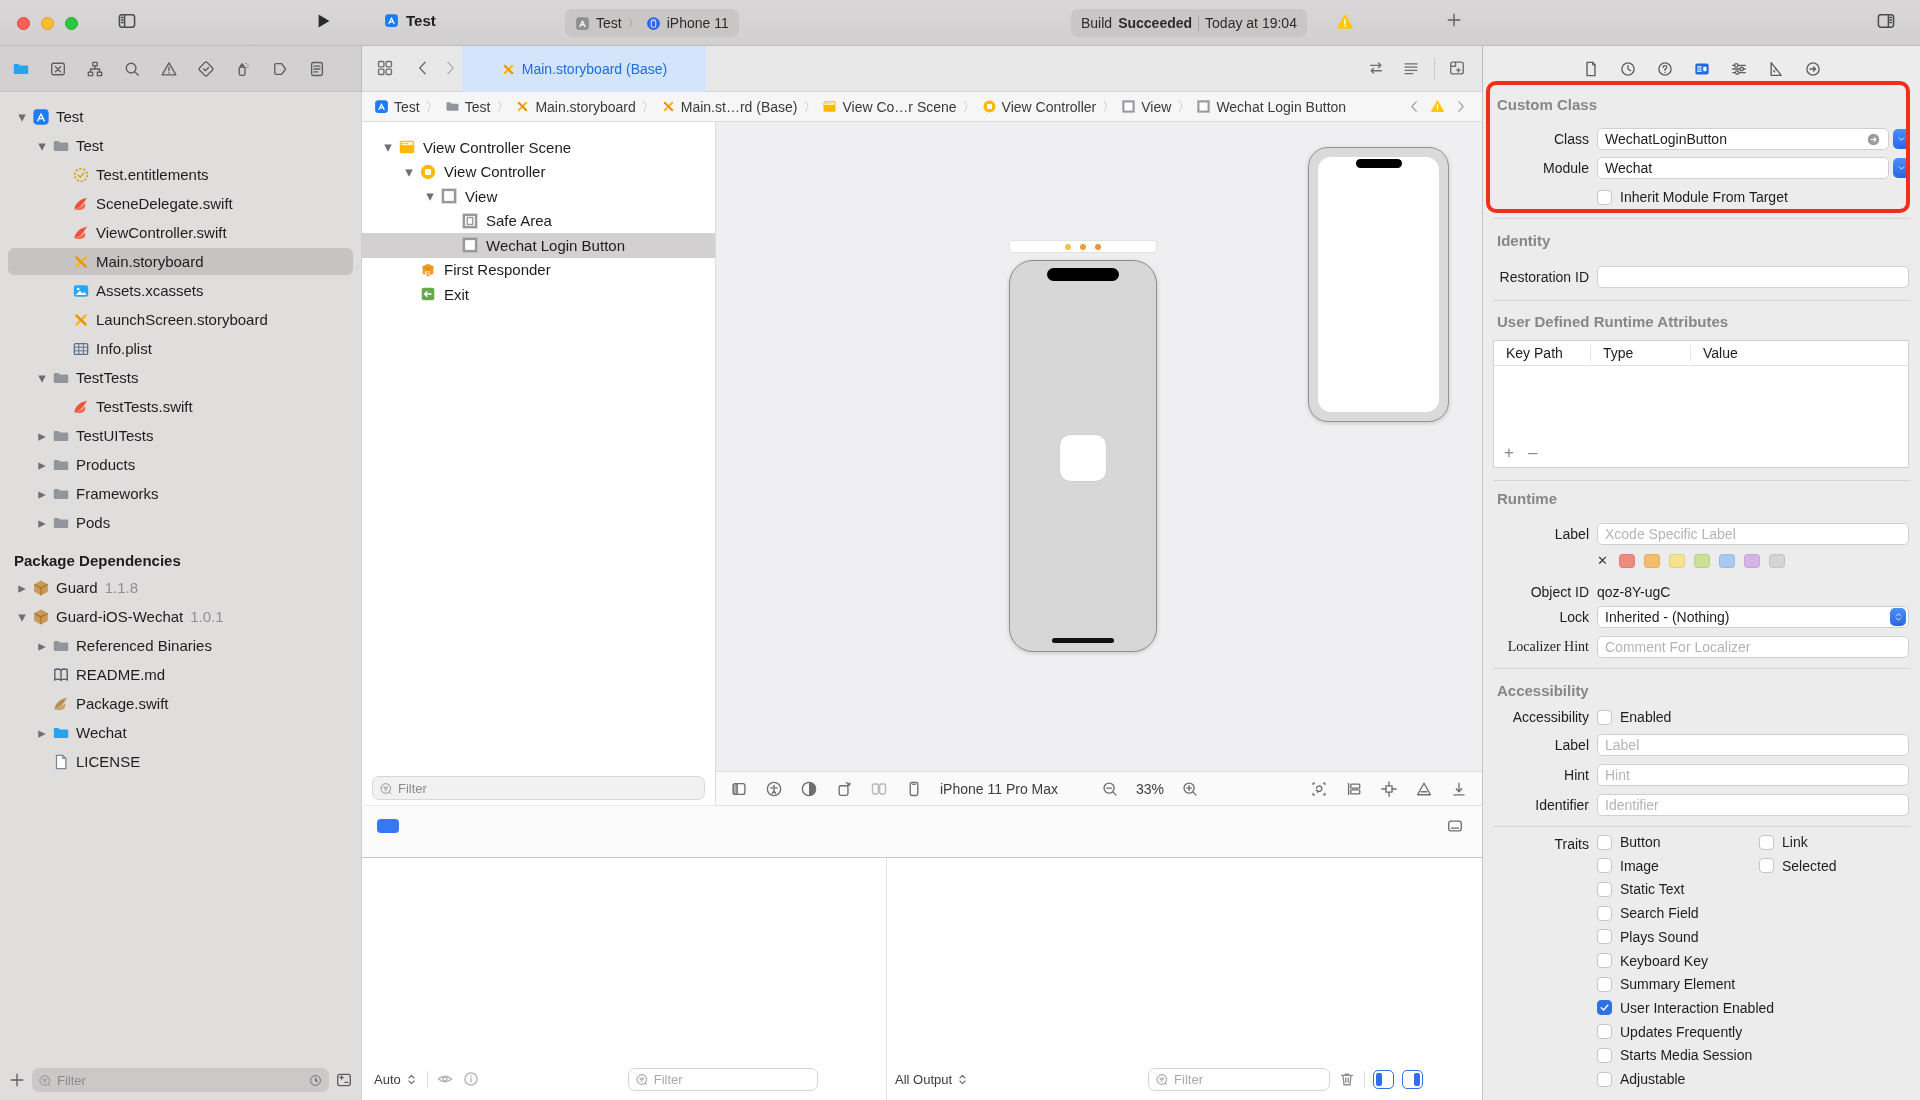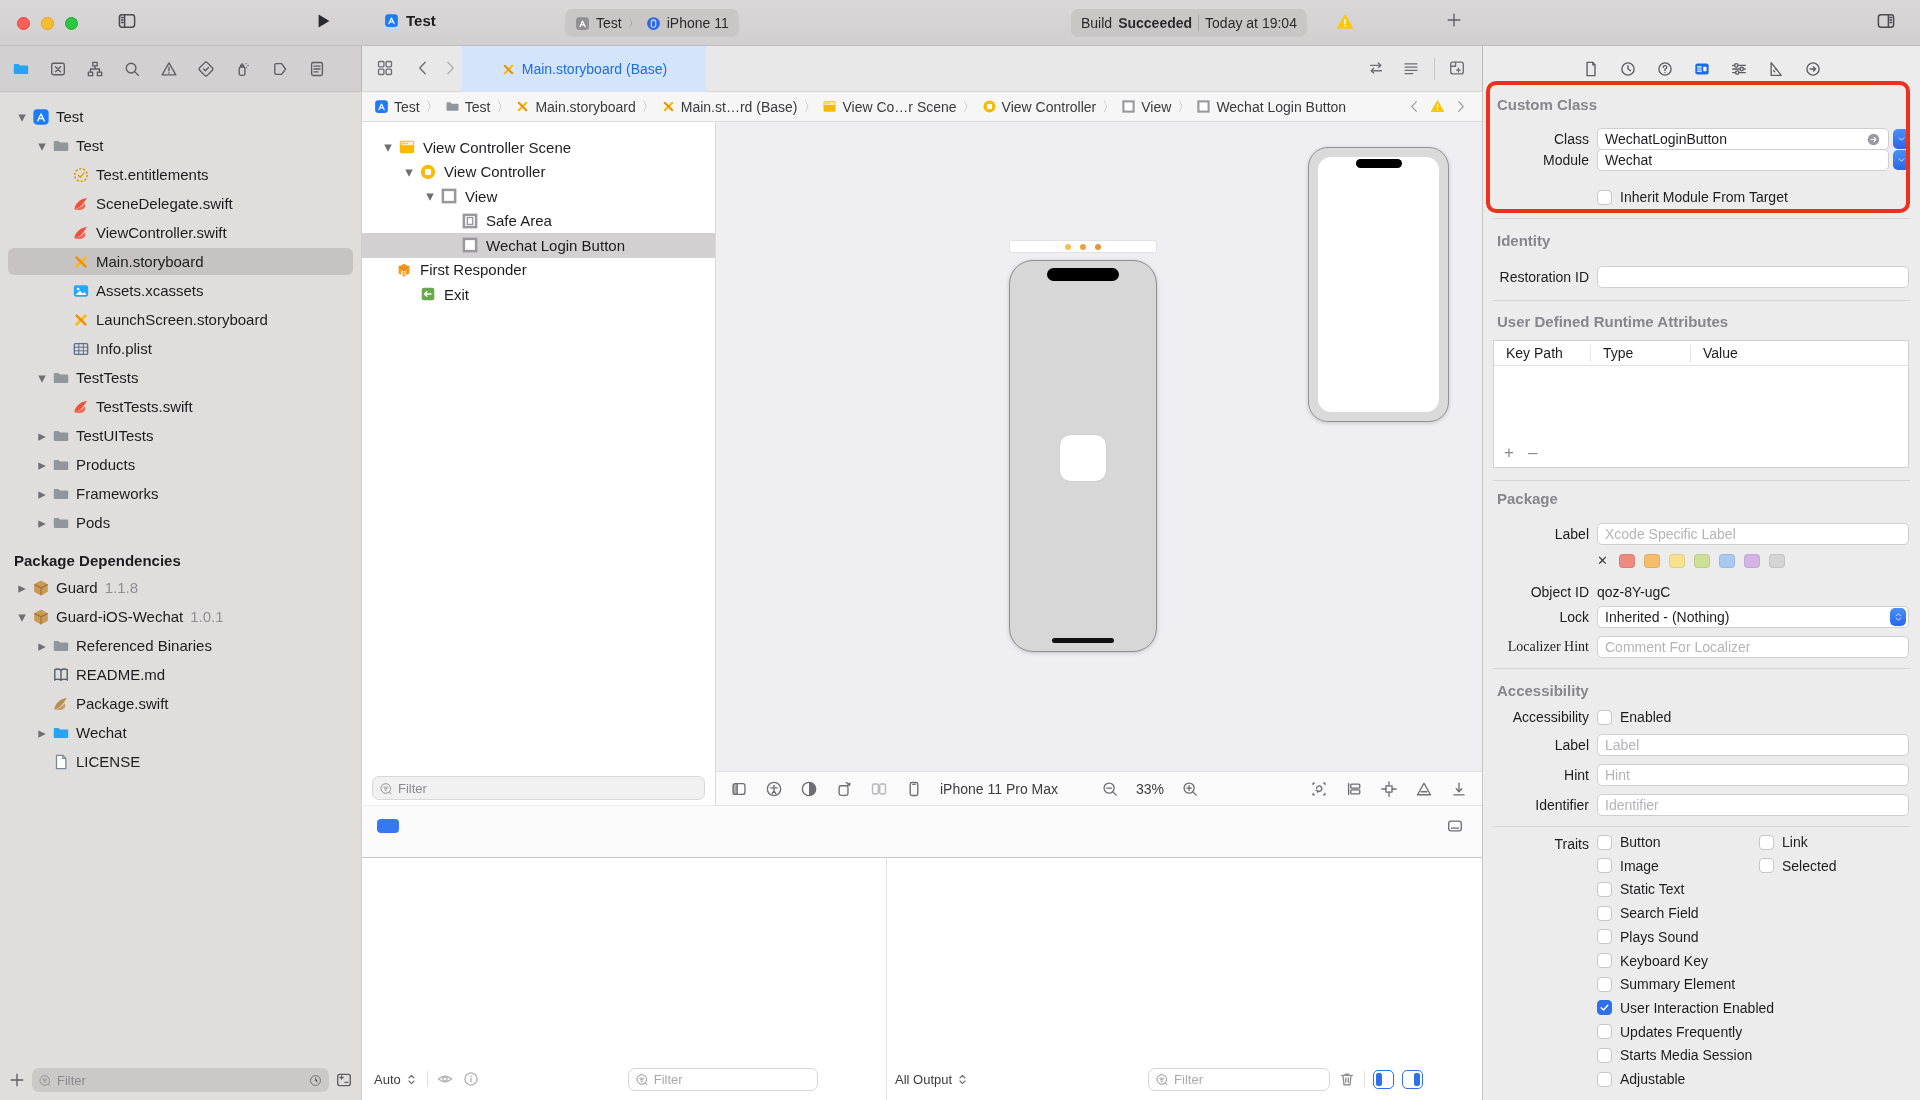--- a/index.html
+++ b/index.html
@@ -754,21 +754,21 @@
       </div>
       <div class="orow sel" style="padding-left: 83px;">
         <span class="chev"></span>
         <span class="ic" style="margin-left: 4px;">
           <svg viewBox="0 0 20 20">
             <rect x="3.2" y="3.2" width="13.6" height="13.6" fill="#fff" stroke="#98989d" stroke-width="2.8"></rect>
           </svg>
         </span>
         <span class="lbl">Wechat Login Button</span>
       </div>
-      <div class="orow" style="padding-left: 17px;">
+      <div class="orow" style="padding-left: 41px;">
         <span class="chev"></span>
         <span class="ic" style="margin-left: 4px;">
           <svg viewBox="0 0 20 20">
             <path d="M4 6 L10 3 L16 6 V14 L10 17 L4 14 Z" fill="#f59a23"></path>
             <path d="M4 6 L10 9 L16 6 M10 9 V17" stroke="#d97f10" stroke-width="1.1" fill="none"></path>
             <text x="6.4" y="15" font-size="5.5" fill="#fff" font-weight="bold" font-family="sans-serif">01</text>
           </svg>
         </span>
         <span class="lbl">First Responder</span>
       </div>
@@ -991,21 +991,21 @@
             <path d="M6.8 10 H13 M10.8 7.6 L13.2 10 L10.8 12.4" stroke="#fff" stroke-width="1.5" fill="none" stroke-linecap="round" stroke-linejoin="round"></path>
           </svg>
         </span>
     </div>
     <span class="stepper" style="left:410px;top:1px;">
         <svg viewBox="0 0 20 20">
           <path d="M5.6 7.8 L10 12.2 L14.4 7.8" stroke="#fff" stroke-width="1.5" fill="none" stroke-linecap="round" stroke-linejoin="round"></path>
         </svg>
       </span>
   </div>
-  <div class="irow" style="top:57px;left:0;right:0;">
+  <div class="irow" style="top:65px;left:0;right:0;">
     <span class="ilabel" style="left:4px;top:3px;">Module</span>
     <div class="ifield" style="width:292px;">
       <span>Wechat</span>
     </div>
     <span class="stepper" style="left:410px;top:1px;">
         <svg viewBox="0 0 20 20">
           <path d="M5.6 7.8 L10 12.2 L14.4 7.8" stroke="#fff" stroke-width="1.5" fill="none" stroke-linecap="round" stroke-linejoin="round"></path>
         </svg>
       </span>
   </div>
@@ -1029,21 +1029,21 @@
       <span class="c2">Type</span>
       <span>Value</span>
     </div>
     <div id="udra-foot">
       <span>+</span>
       <span>–</span>
     </div>
   </div>
   <div class="idiv" style="top:388px;"></div>
 
-  <div class="ihdr" style="top:398px;">Package</div>
+  <div class="ihdr" style="top:398px;">Runtime</div>
   <div class="irow" style="top:431px;left:0;right:0;">
     <span class="ilabel" style="left:4px;top:3px;">Label</span>
     <div class="ifield" style="width:312px;">
       <span class="ph">Xcode Specific Label</span>
     </div>
   </div>
   <div id="swatches" style="top:461px;">
     <span class="x">✕</span>
   <i style="background: rgb(239, 138, 126);"></i>
       <i style="background: rgb(245, 189, 106);"></i>

